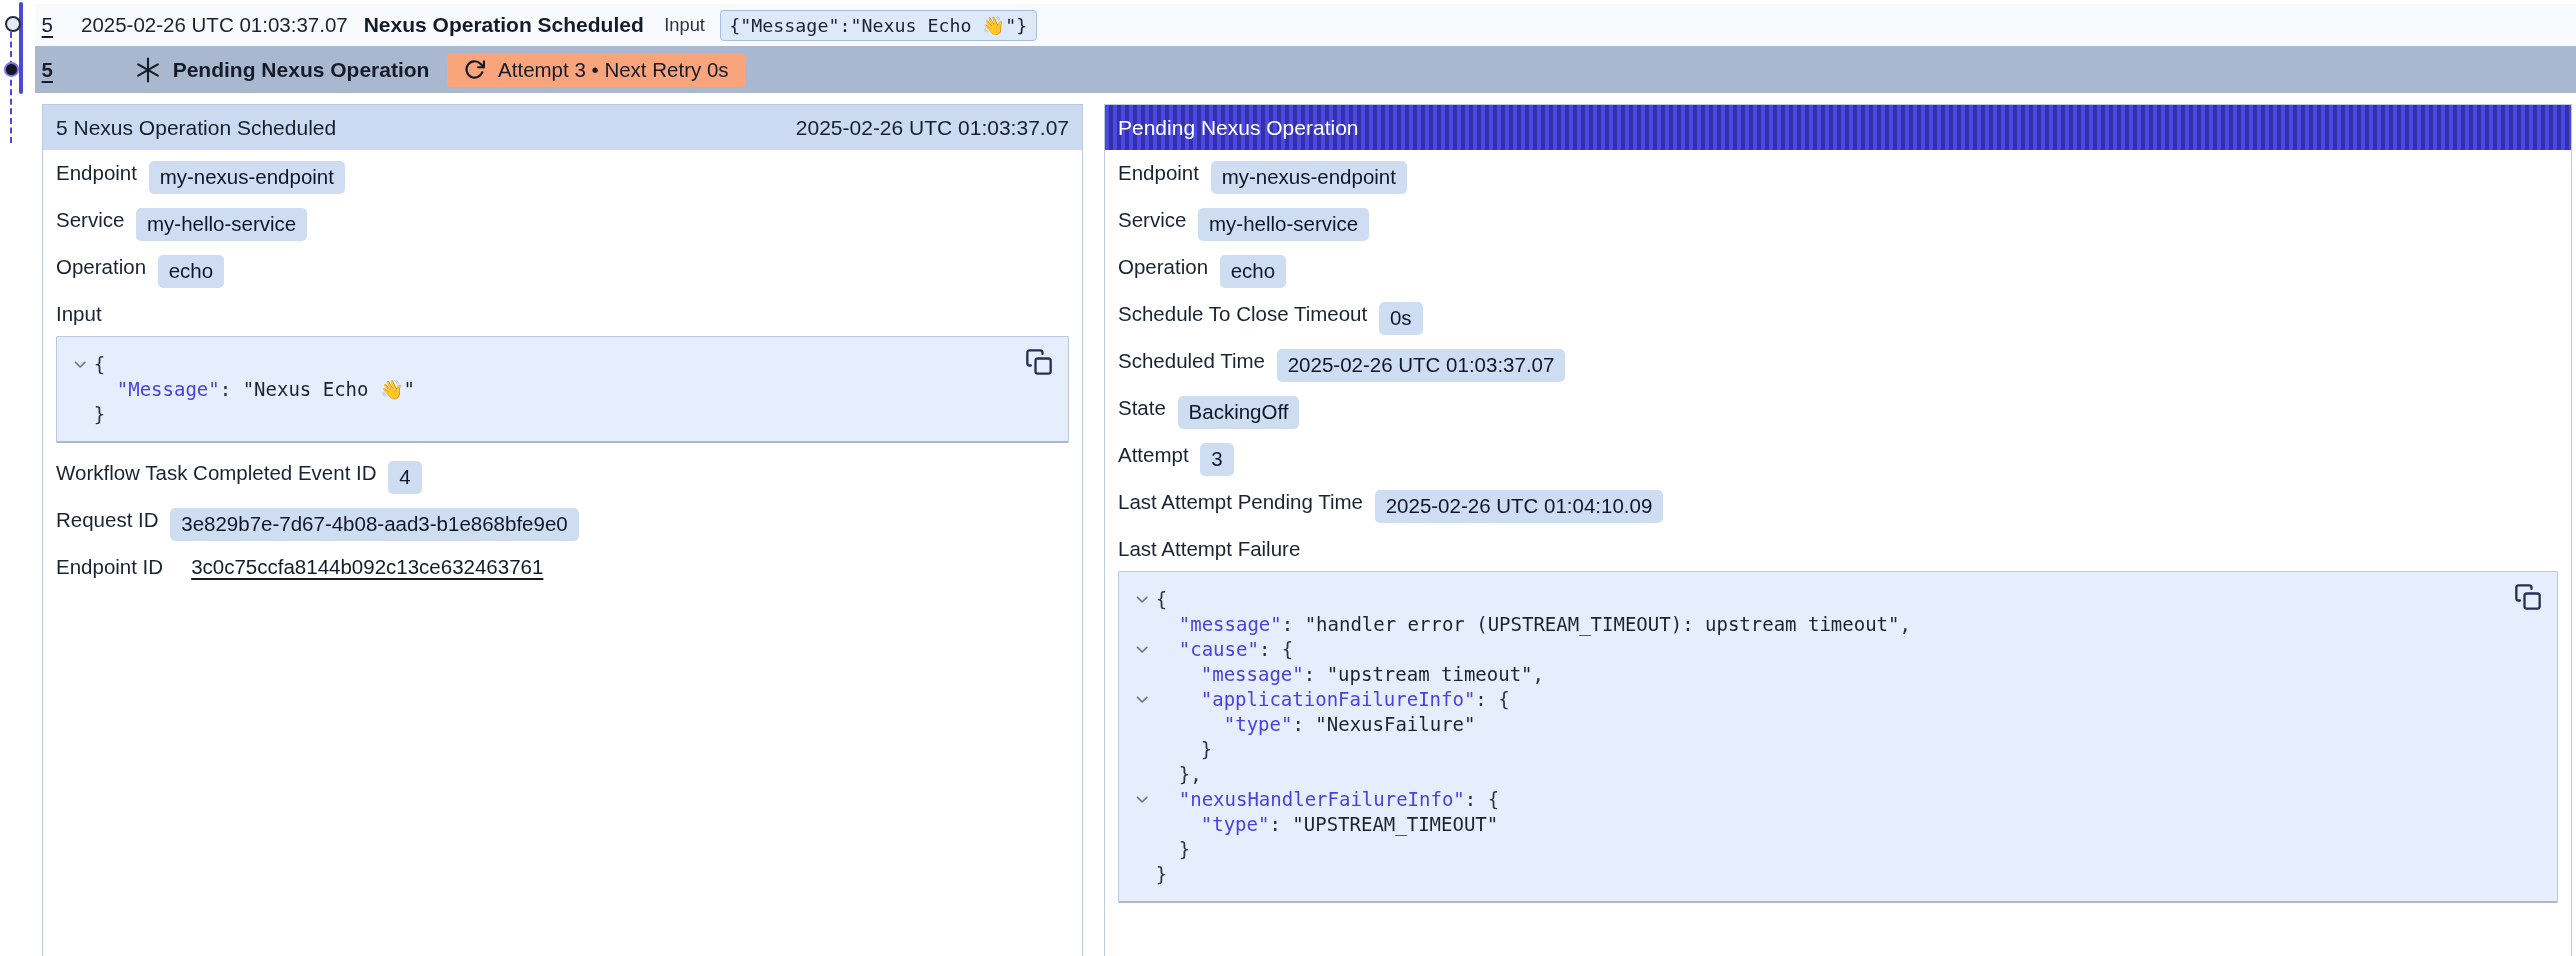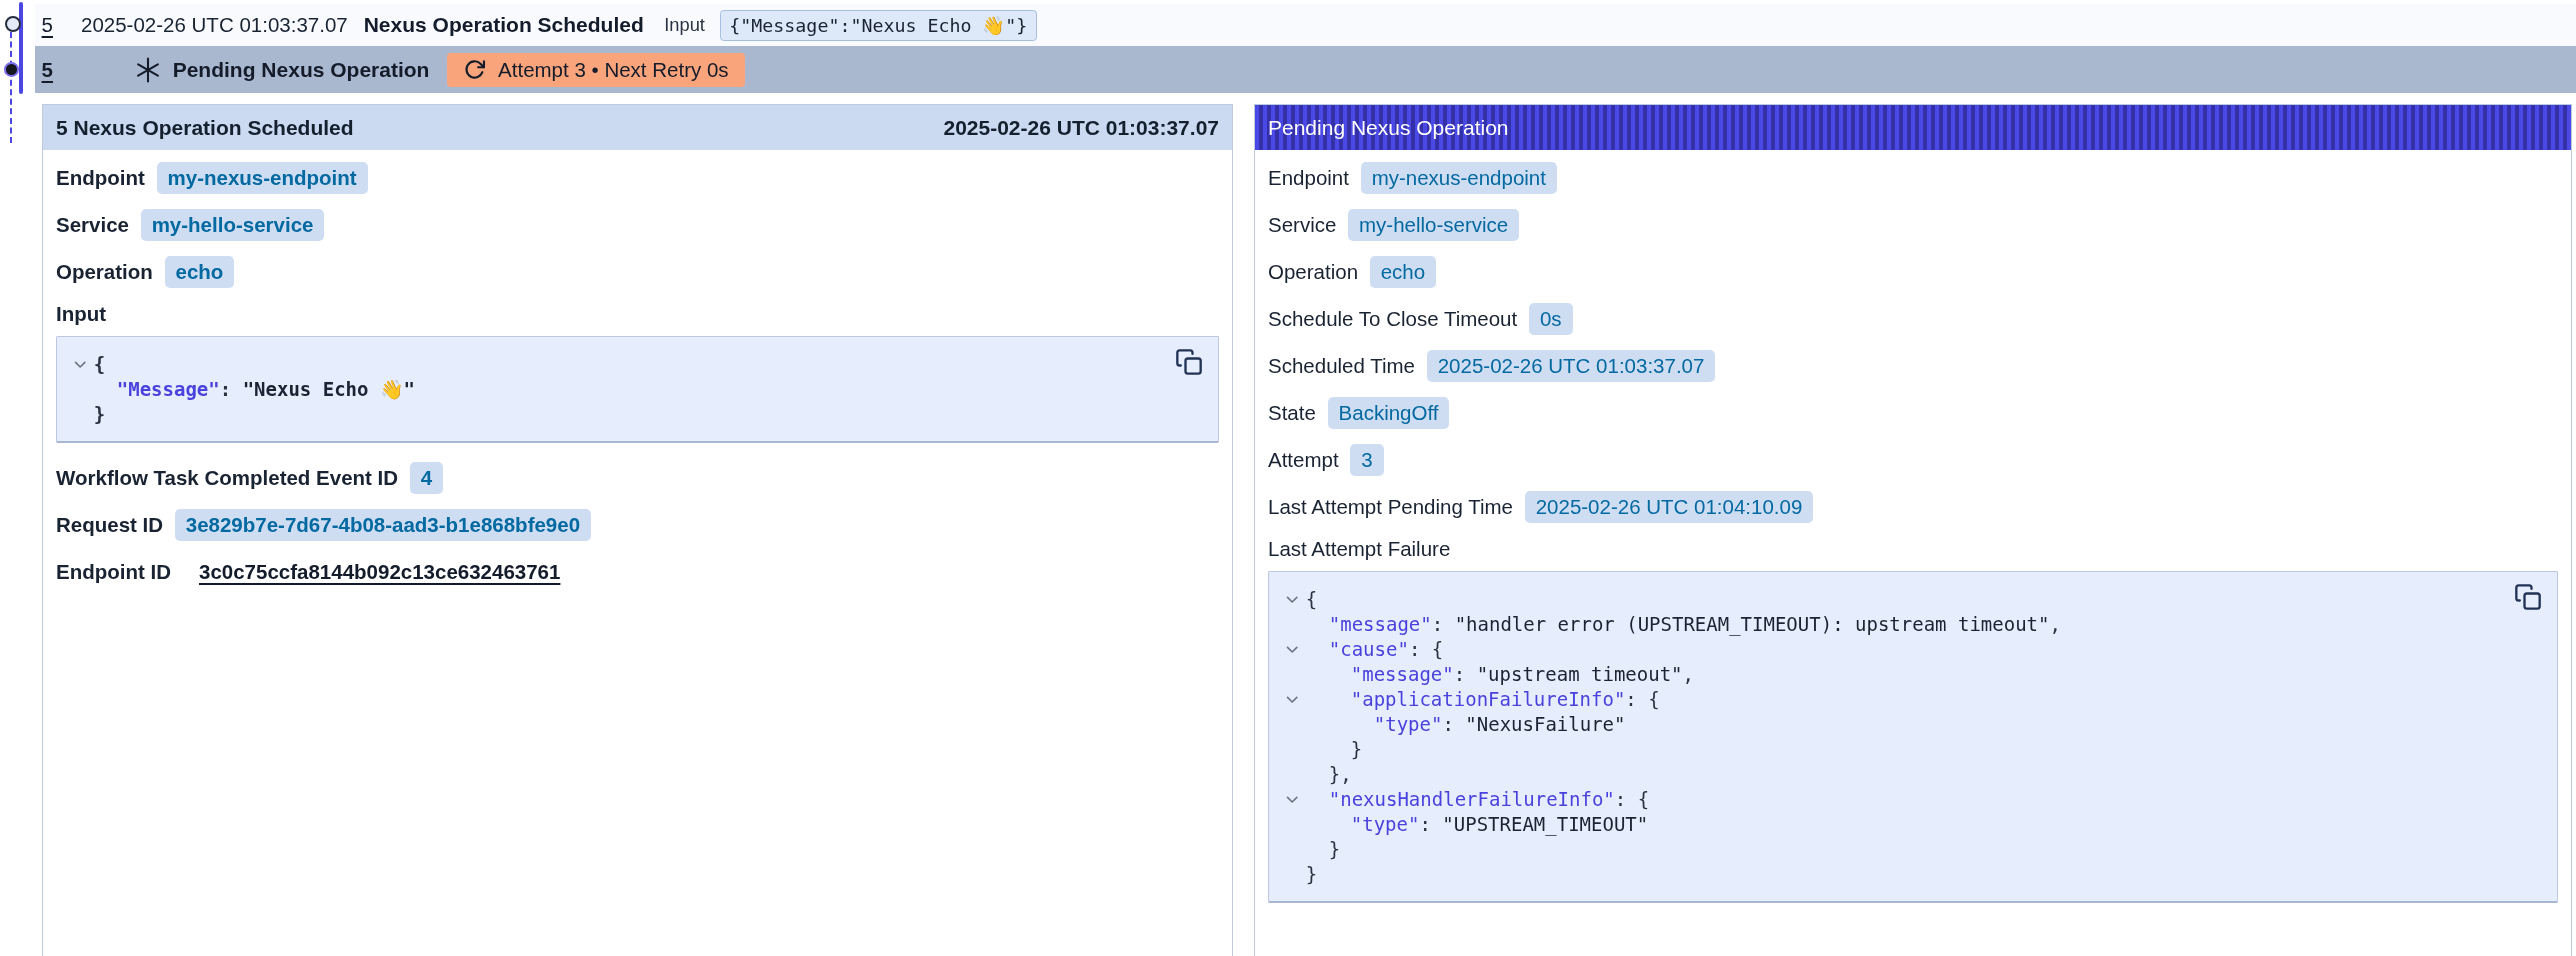--- a/index.html
+++ b/index.html
@@ -28,33 +28,33 @@
                    background:#dde8f9; border:1.5px solid #a9bddf; border-radius:3.7px; padding:3.7px 8.8px; color:#1a2332; }
   .pending-ic { margin-left:82px; display:flex; align-items:center; }
   .evrow2 .ev-title { margin-left:11.7px; }
   .retry-badge { margin-left:17.6px; display:flex; align-items:center; gap:11.7px; background:#f9a47b;
                  border-radius:3.7px; padding:5.1px 16px; }
   .retry-badge .txt { font-size:20.5px; font-weight:500; color:#141c2b; }
 
   
   .panels { position:absolute; top:104px; left:42px; right:4.4px; bottom:0; display:flex; gap:21px; }
   .panel { border:1.5px solid #bdc9dd; border-bottom:none; background:#fff; overflow:hidden; }
-  .panel-left  { width:1191px; flex:none;font-weight:bold; }
+  .panel-left  { width:1041px; flex:none; }
   .panel-right { flex:1; }
   .phead { height:45px; display:flex; align-items:center; justify-content:space-between; padding:0 13px; }
   .phead-left { background:#cbdaf1; }
   .phead-left .t { font-size:21px; color:#15202f; }
   .phead-right { background:repeating-linear-gradient(90deg,#4b49e5 0px,#4b49e5 4.4px,#3431a8 4.4px,#3431a8 8px); }
   .phead-right .t { font-size:21px; font-weight:500; color:#ffffff; }
   .pbody { padding:11px 13px 7.3px 13px; }
 
   
-  .field-row { display:flex; align-items:center; margin-bottom:13px; min-height:34px; }
+  .field-row { display:flex; align-items:flex-start; margin-bottom:13px; min-height:34px; }
   .f-label { font-size:20.5px; color:#1a2332; }
-  .f-chip { margin-left:11.7px; background:#cfddf2; border-radius:5.1px; padding:4.4px 11px; font-size:20.5px; color:#0369a1; }
+  .f-chip { margin-left:11.7px; background:#cfddf2; border-radius:5.1px; padding:4.4px 11px; font-size:20.5px; color:#0f172a; }
   .f-link { margin-left:28px; font-size:20.5px; color:#141c2b; text-decoration:underline; text-underline-offset:4.4px; cursor:pointer; }
   .code-label { font-size:20.5px; color:#1a2332; margin:2.9px 0 10.3px 0; }
 
   
   .code-block { position:relative; background:#e6edfc; border:1.5px solid #bbc8e0; border-bottom:2.9px solid #a9b8d2;
                 border-radius:1.5px; padding:14.6px 51px 14.6px 8.8px; margin-bottom:17.6px; }
   .code-line { display:flex; align-items:center; height:25px; font-family:"DejaVu Sans Mono", monospace;
                font-size:19px; white-space:pre; }
   .gutter-cell { width:28px; flex:none; display:flex; align-items:center; justify-content:center; }
   .tok-k { color:#4a42dd; }

